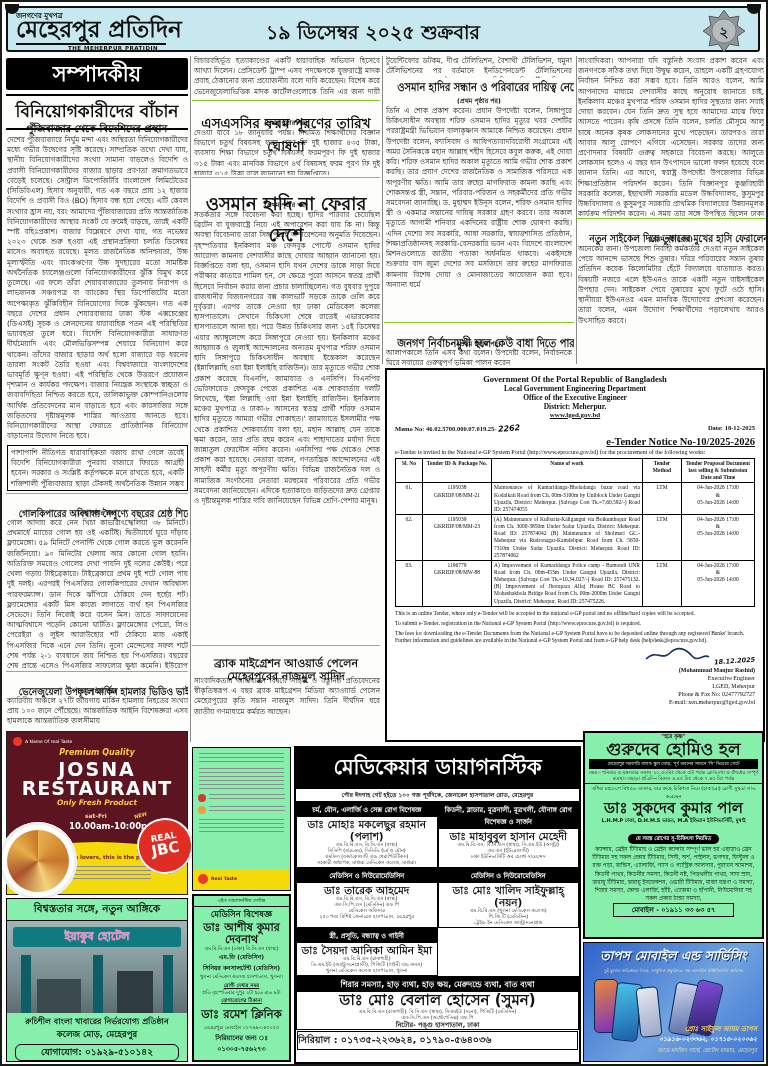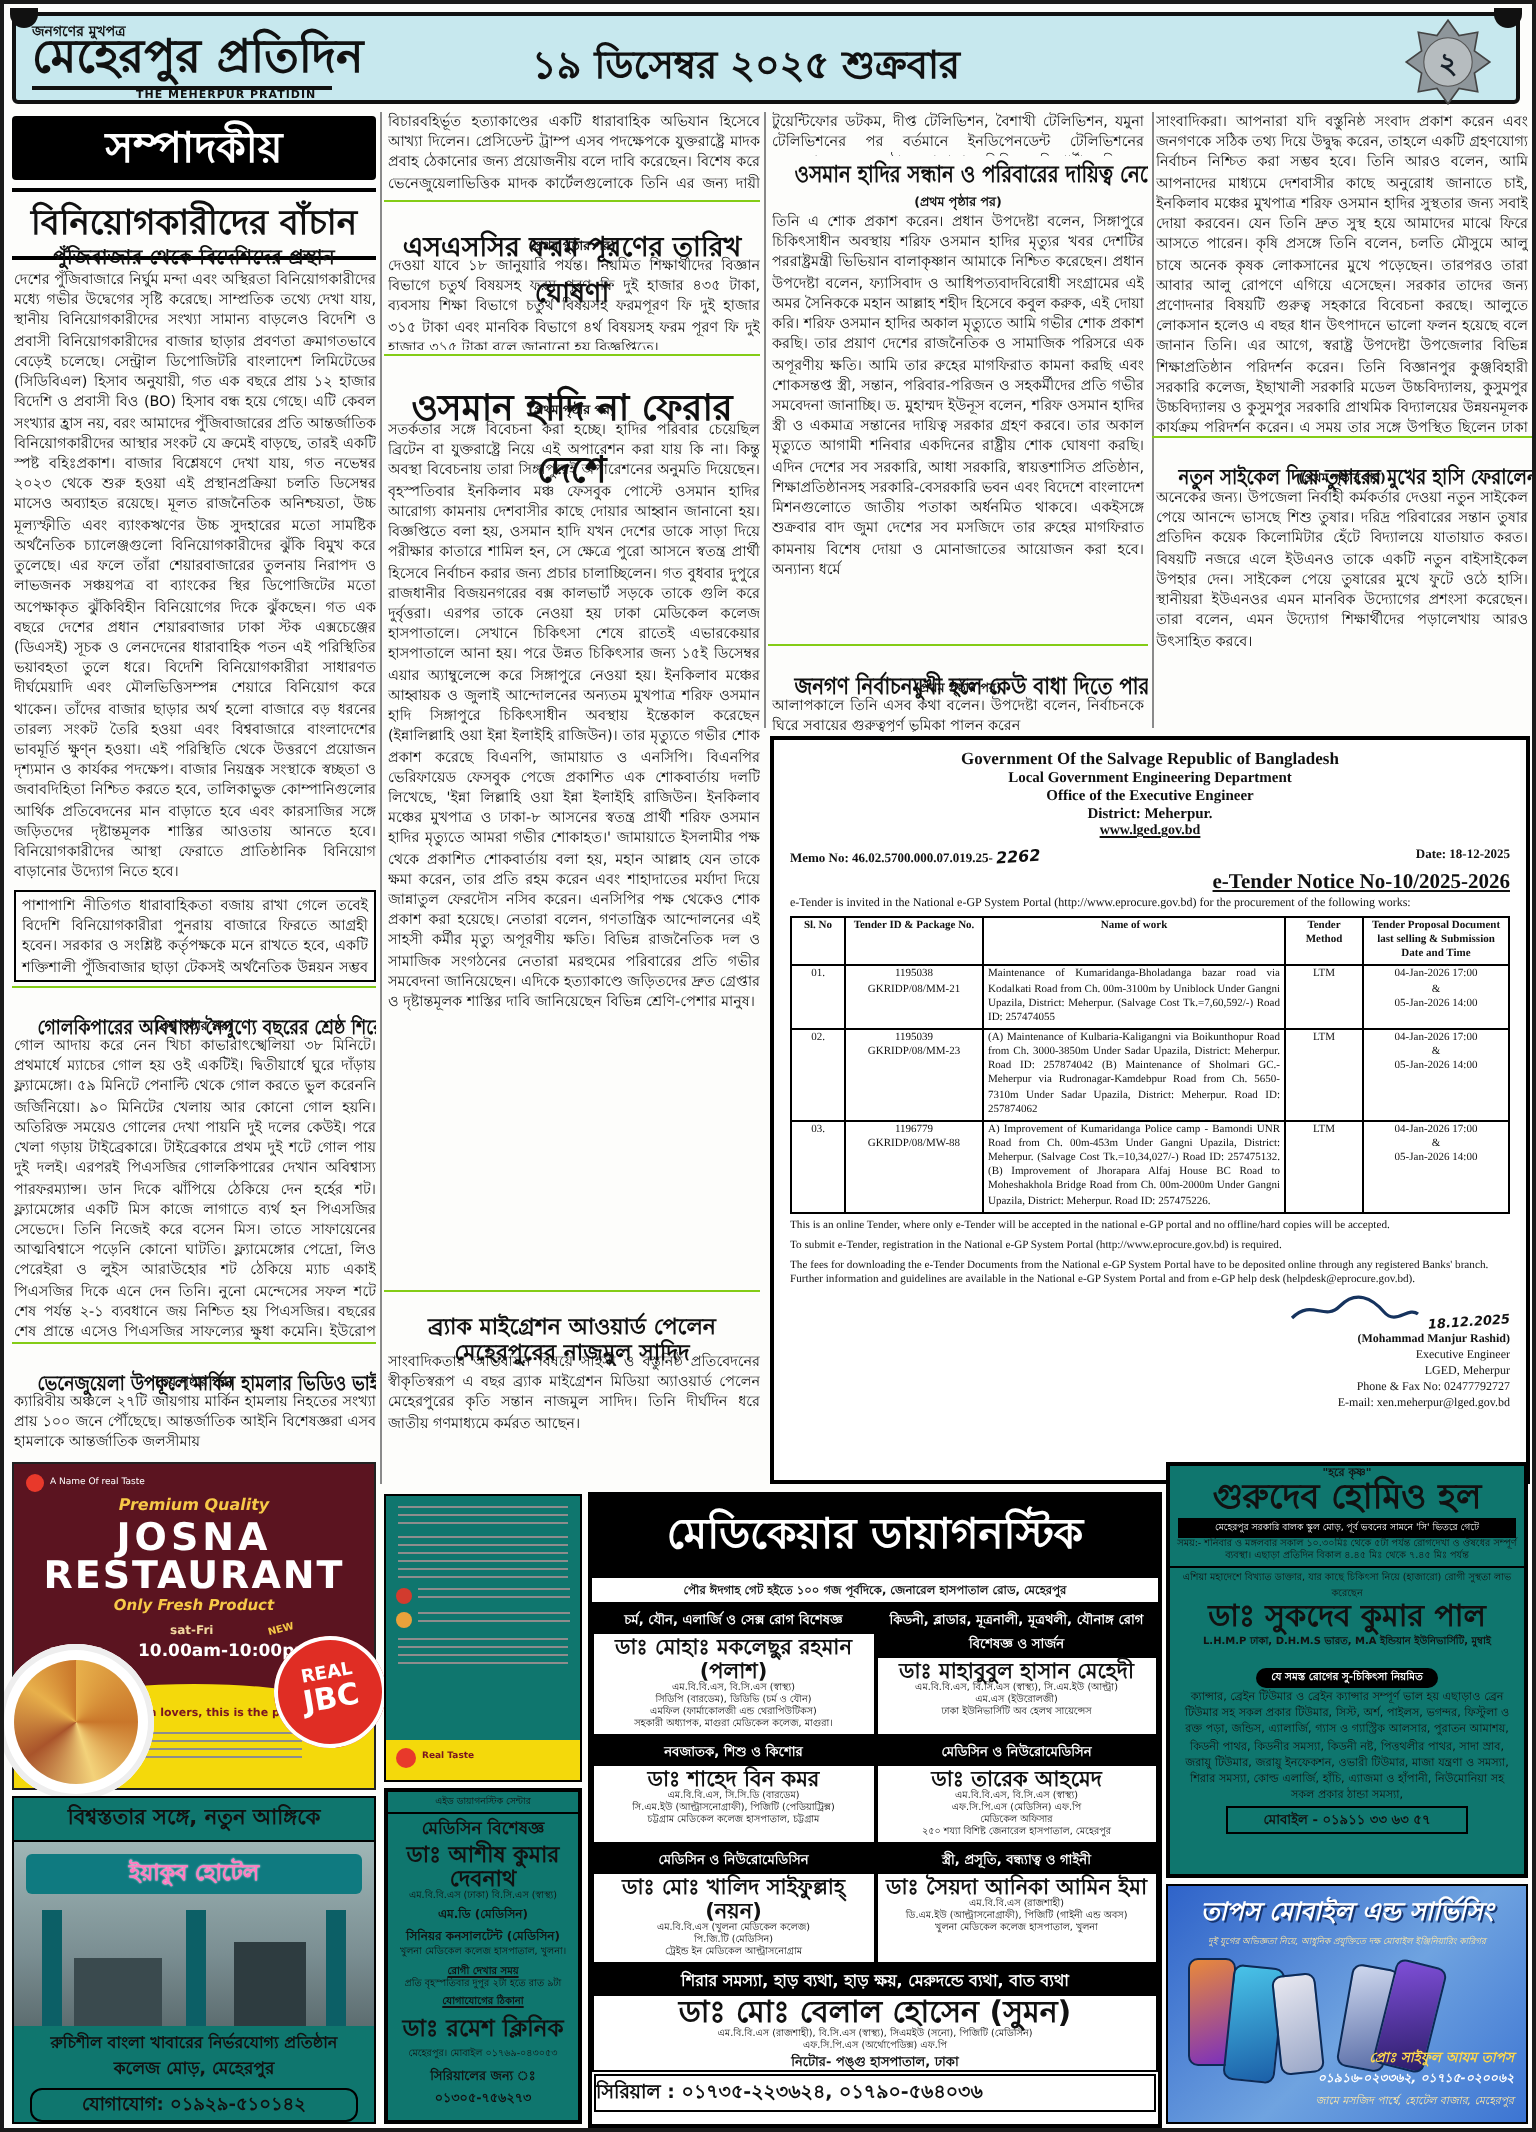--- a/index.html
+++ b/index.html
@@ -43,21 +43,21 @@
   .hand{font-family:"DejaVu Sans",sans-serif;font-style:italic;font-weight:bold;font-size:8px;transform:rotate(-4deg);display:inline-block;}
   .t-title{font-size:10.5px;font-weight:bold;text-decoration:underline;margin:3px 0 2px;text-align:right;}
   .t-intro{font-size:6px;margin-bottom:3px;}
   table.tt{width:100%;border-collapse:collapse;font-size:5.5px;line-height:1.3;}
   table.tt th,table.tt td{border:1px solid #000;padding:1px 2px;vertical-align:top;text-align:center;}
   table.tt td.work{text-align:justify;}
   .t-note{font-size:5.6px;margin-top:3px;line-height:1.3;}
   .t-sign{margin-top:2px;text-align:right;font-size:6px;line-height:1.35;}
   .t-sign .nm{font-weight:bold;}
   
-  .adbox{border:1.5px solid #000;background:#0f766e;overflow:hidden;}
+  .adbox{border:1.5px solid #000;background:#86efac;overflow:hidden;}
   .greek{background:repeating-linear-gradient(to bottom,#8d8d8d 0 1px,transparent 1px 4px);}
   
   .josna{left:4px;top:729px;width:182px;height:164px;background:#5b1420;border:1px solid #222;color:#fff;}
   .josna .logo-dot{position:absolute;left:6px;top:5px;width:9px;height:9px;border-radius:50%;background:#e8392b;}
   .j-logo{left:18px;top:7px;font-size:4.5px;}
   .j-prem{left:0;top:16px;width:100%;text-align:center;color:#f7c948;font-size:8px;font-weight:bold;font-style:italic;}
   .j-n1{left:0;top:26px;width:100%;text-align:center;font-size:19px;font-weight:bold;letter-spacing:2px;}
   .j-n2{left:0;top:45px;width:100%;text-align:center;font-size:19px;font-weight:bold;letter-spacing:1px;}
   .j-tag{left:0;top:66px;width:100%;text-align:center;color:#f7c948;font-size:7.5px;font-style:italic;font-weight:bold;}
   .j-days{left:78px;top:80px;font-size:6px;font-weight:bold;color:#f3d9a0;}
@@ -203,21 +203,21 @@
   <div class="abs bt" style="left:384px;top:346px;width:186px;height:18px">আলাপকালে তিনি এসব কথা বলেন। উপদেষ্টা বলেন, নির্বাচনকে ঘিরে সবায়ের গুরুত্বপূর্ণ ভূমিকা পালন করেন</div>
 
   <div class="abs bt" style="left:576px;top:54px;width:186px;height:162px">সাংবাদিকরা। আপনারা যদি বস্তুনিষ্ঠ সংবাদ প্রকাশ করেন এবং জনগণকে সঠিক তথ্য দিয়ে উদ্বুদ্ধ করেন, তাহলে একটি গ্রহণযোগ্য নির্বাচন নিশ্চিত করা সম্ভব হবে। তিনি আরও বলেন, আমি আপনাদের মাধ্যমে দেশবাসীর কাছে অনুরোধ জানাতে চাই, ইনকিলাব মঞ্চের মুখপাত্র শরিফ ওসমান হাদির সুস্থতার জন্য সবাই দোয়া করবেন। যেন তিনি দ্রুত সুস্থ হয়ে আমাদের মাঝে ফিরে আসতে পারেন। কৃষি প্রসঙ্গে তিনি বলেন, চলতি মৌসুমে আলু চাষে অনেক কৃষক লোকসানের মুখে পড়েছেন। তারপরও তারা আবার আলু রোপণে এগিয়ে এসেছেন। সরকার তাদের জন্য প্রণোদনার বিষয়টি গুরুত্ব সহকারে বিবেচনা করছে। আলুতে লোকসান হলেও এ বছর ধান উৎপাদনে ভালো ফলন হয়েছে বলে জানান তিনি। এর আগে, স্বরাষ্ট্র উপদেষ্টা উপজেলার বিভিন্ন শিক্ষাপ্রতিষ্ঠান পরিদর্শন করেন। তিনি বিজ্ঞানপুর কুঞ্জবিহারী সরকারি কলেজ, ইছাখালী সরকারি মডেল উচ্চবিদ্যালয়, কুসুমপুর উচ্চবিদ্যালয় ও কুসুমপুর সরকারি প্রাথমিক বিদ্যালয়ের উন্নয়নমূলক কার্যক্রম পরিদর্শন করেন। এ সময় তার সঙ্গে উপস্থিত ছিলেন ঢাকা রেঞ্জের ডিআইজি রেজাউল করিম মল্লিক, মুন্সীগঞ্জ জেলার পুলিশ সুপার মোহাম্মদ আলম, উপজেলা নির্বাহী কর্মকর্তা রূপা ঘোষ, সহকারী কমিশনার (ভূমি) তৌহিদুল ইসলাম, উপজেলা প্রকৌশলী আসিফ উল্লাহসহ প্রশাসনের ঊর্ধ্বতন কর্মকর্তারা।</div>
   <div class="abs hl rule-a" style="left:574px;top:216px;width:190px;font-size:10.5px">
     <span class="sq">নতুন সাইকেল দিয়ে তুষারের মুখের হাসি ফেরালেন ইউএনও</span>
   </div>
   <div class="abs cont" style="left:574px;top:232px;width:190px">(প্রথম পৃষ্ঠার পর)</div>
   <div class="abs bt" style="left:576px;top:242px;width:186px;height:120px">অনেকের জন্য। উপজেলা নির্বাহী কর্মকর্তার দেওয়া নতুন সাইকেল পেয়ে আনন্দে ভাসছে শিশু তুষার। দরিদ্র পরিবারের সন্তান তুষার প্রতিদিন কয়েক কিলোমিটার হেঁটে বিদ্যালয়ে যাতায়াত করত। বিষয়টি নজরে এলে ইউএনও তাকে একটি নতুন বাইসাইকেল উপহার দেন। সাইকেল পেয়ে তুষারের মুখে ফুটে ওঠে হাসি। স্থানীয়রা ইউএনওর এমন মানবিক উদ্যোগের প্রশংসা করেছেন। তারা বলেন, এমন উদ্যোগ শিক্ষার্থীদের পড়ালেখায় আরও উৎসাহিত করবে।</div>
 
   <div class="abs tender">
-    <div class="tc t-g1">Government Of the Salvage Republic of Bangladesh</div>
+    <div class="tc t-g1">Government Of the Portal Republic of Bangladesh</div>
     <div class="tc t-g">Local Government Engineering Department</div>
     <div class="tc t-g">Office of the Executive Engineer</div>
     <div class="tc t-g">District: Meherpur.</div>
     <div class="tc t-web">www.lged.gov.bd</div>
     <div class="t-memo">
       <span><span>Memo No: 46.02.5700.000.07.019.25-</span>
         <span class="hand">2262</span></span>
       <span>Date: 18-12-2025</span>
     </div>
     <div class="tc t-title">e-Tender Notice No-10/2025-2026</div>
@@ -370,27 +370,20 @@
       </div>
       <div class="m-card">
         <div class="m-spec">কিডনী, ব্লাডার, মূত্রনালী, মূত্রথলী, যৌনাঙ্গ রোগ বিশেষজ্ঞ ও সার্জন</div>
         <div class="m-name">ডাঃ মাহাবুবুল হাসান মেহেদী</div>
         <div class="m-d">এম.বি.বি.এস, বি.সি.এস (স্বাস্থ্য), সি.এম.ইউ (আল্ট্রা)</div>
         <div class="m-d">এম.এস (ইউরোলজী)</div>
         <div class="m-d">ঢাকা ইউনিভার্সিটি অব হেলথ সায়েন্সেস</div>
         <div class="m-d"></div>
       </div>
       <div class="m-card">
-        <div class="m-spec">নবজাতক, শিশু ও কিশোর</div>
-        <div class="m-name">ডাঃ শাহেদ বিন কমর</div>
-        <div class="m-d">এম.বি.বি.এস, সি.সি.ডি (বারডেম)</div>
-        <div class="m-d">সি.এম.ইউ (আল্ট্রাসনোগ্রাফী), পিজিটি (পেডিয়াট্রিক্স)</div>
-        <div class="m-d">চট্টগ্রাম মেডিকেল কলেজ হাসপাতাল, চট্টগ্রাম</div>
-      </div>
-      <div class="m-card">
         <div class="m-spec">মেডিসিন ও নিউরোমেডিসিন</div>
         <div class="m-name">ডাঃ তারেক আহমেদ</div>
         <div class="m-d">এম.বি.বি.এস, বি.সি.এস (স্বাস্থ্য)</div>
         <div class="m-d">এফ.সি.পি.এস (মেডিসিন) এফ.পি</div>
         <div class="m-d">মেডিকেল অফিসার</div>
         <div class="m-d">২৫০ শয্যা বিশিষ্ট জেনারেল হাসপাতাল, মেহেরপুর</div>
       </div>
       <div class="m-card">
         <div class="m-spec">মেডিসিন ও নিউরোমেডিসিন</div>
         <div class="m-name">ডাঃ মোঃ খালিদ সাইফুল্লাহ্ (নয়ন)</div>

